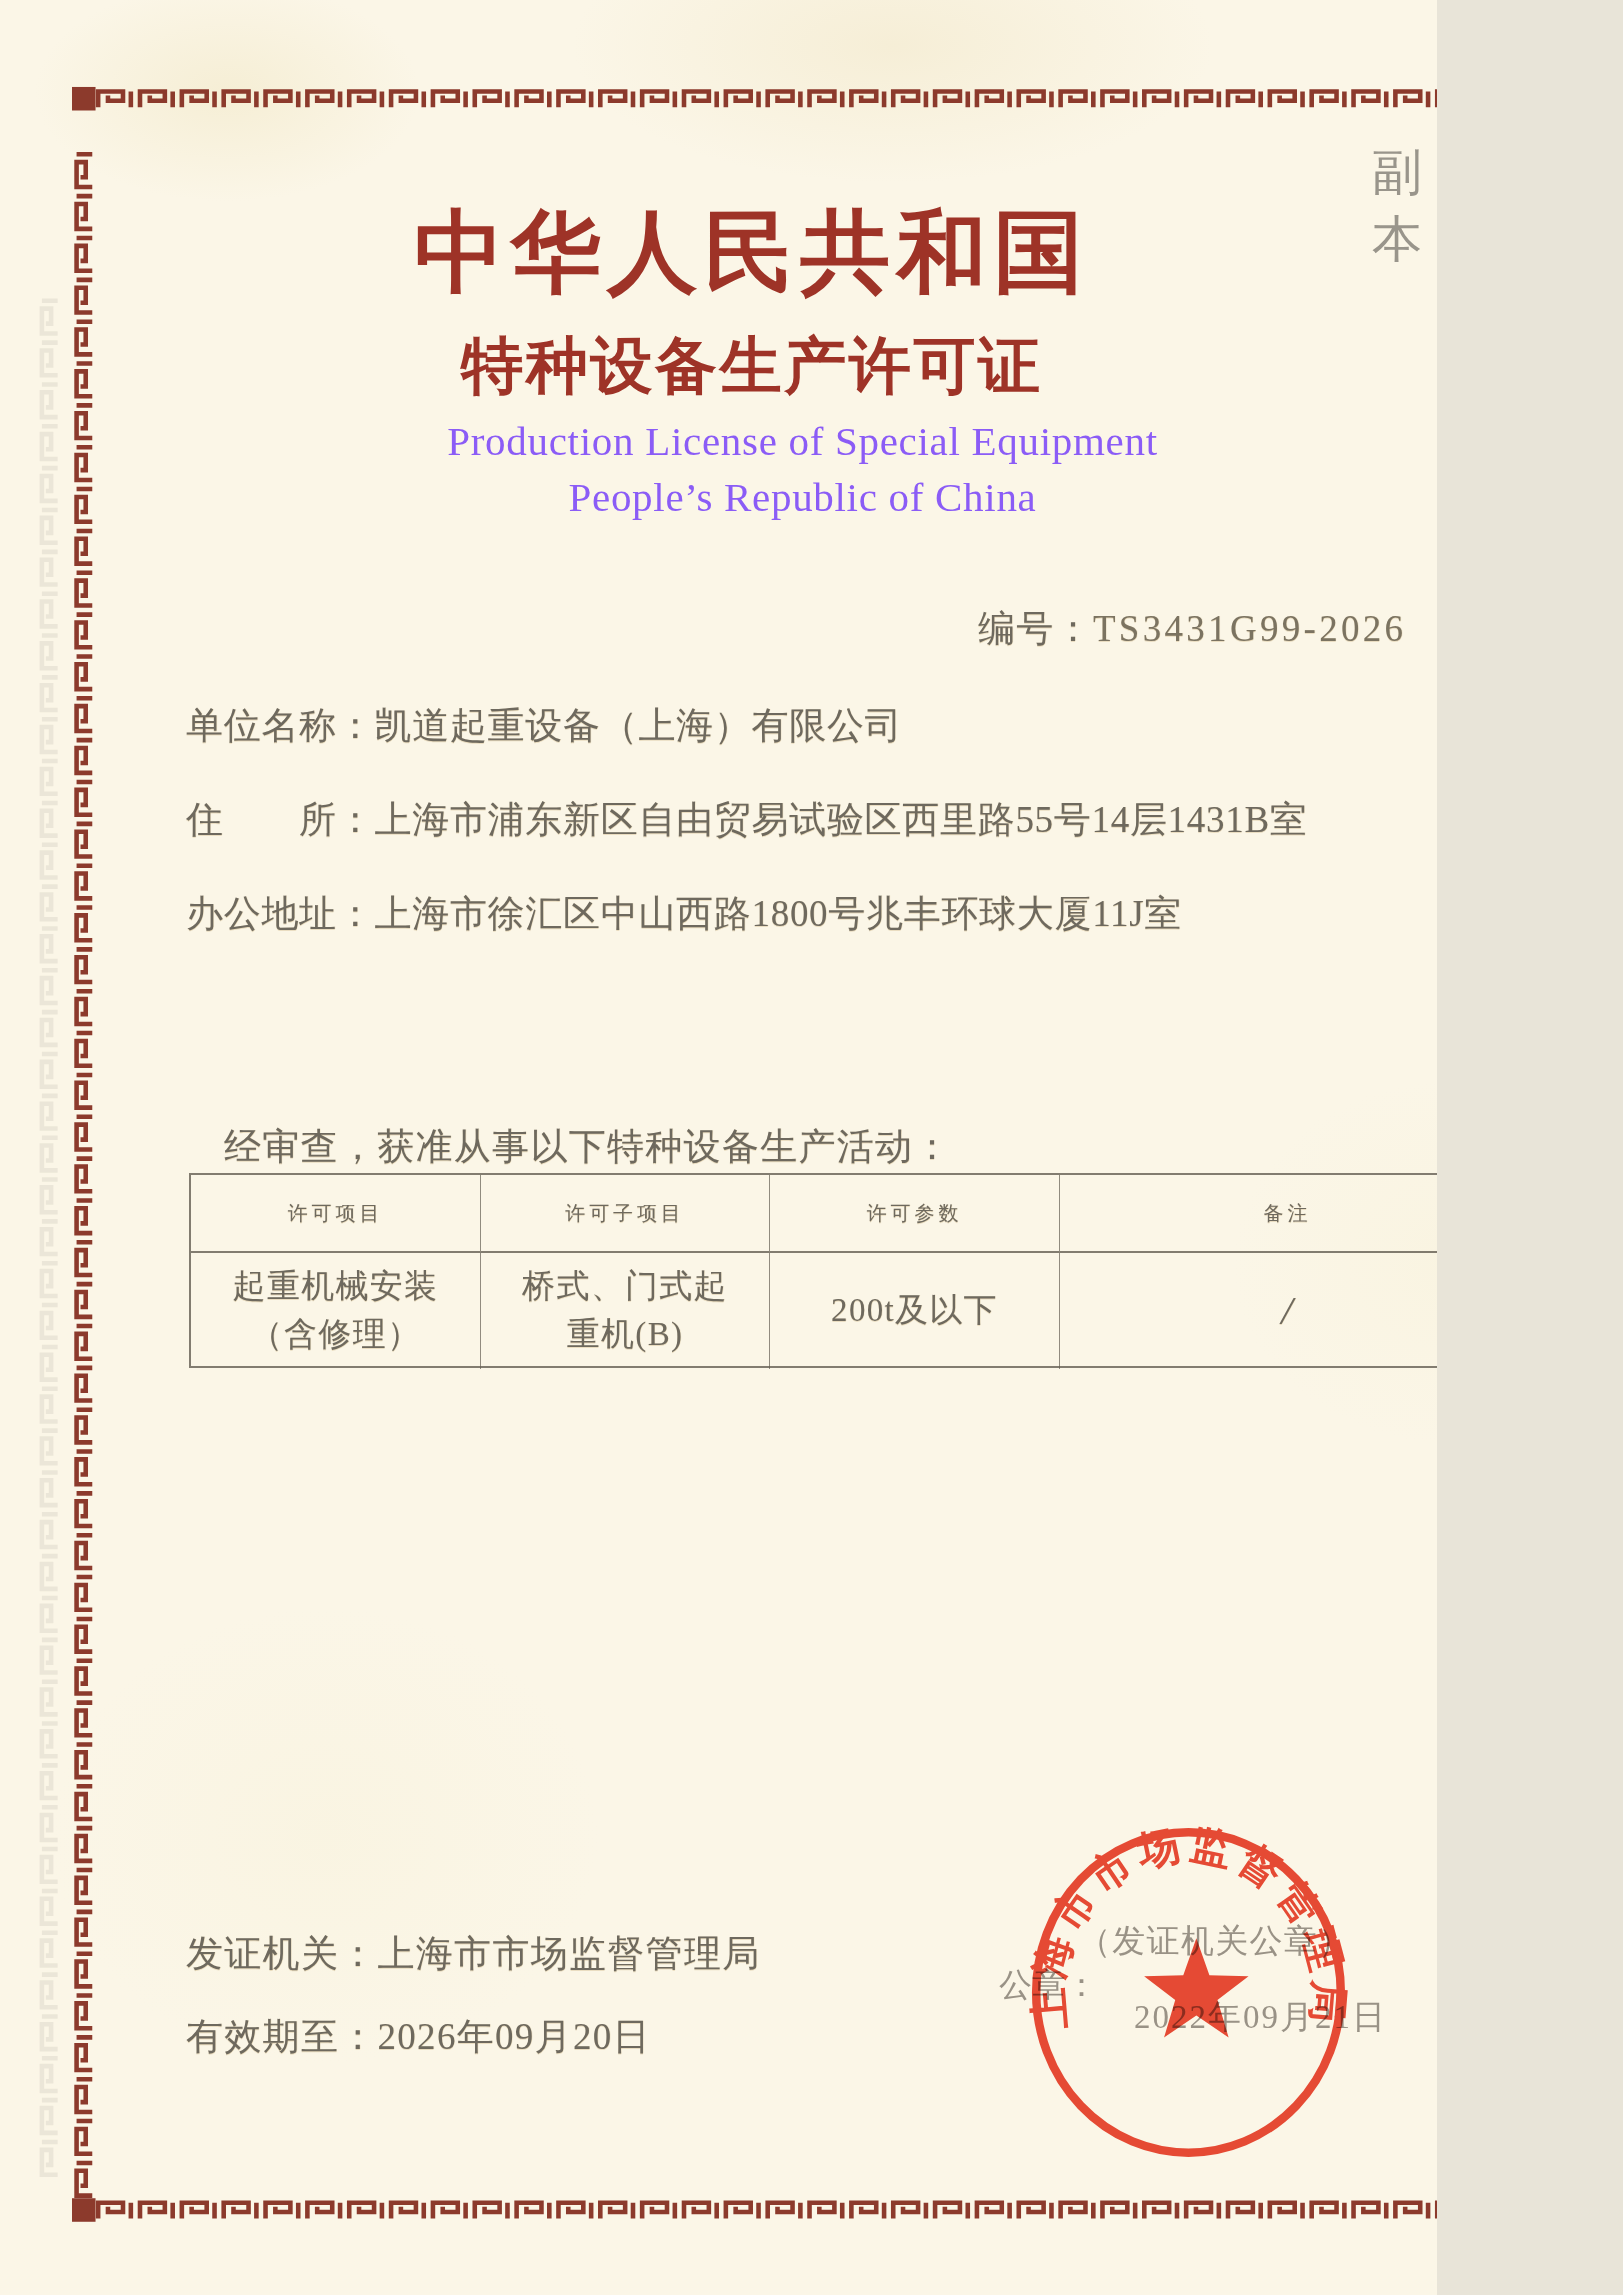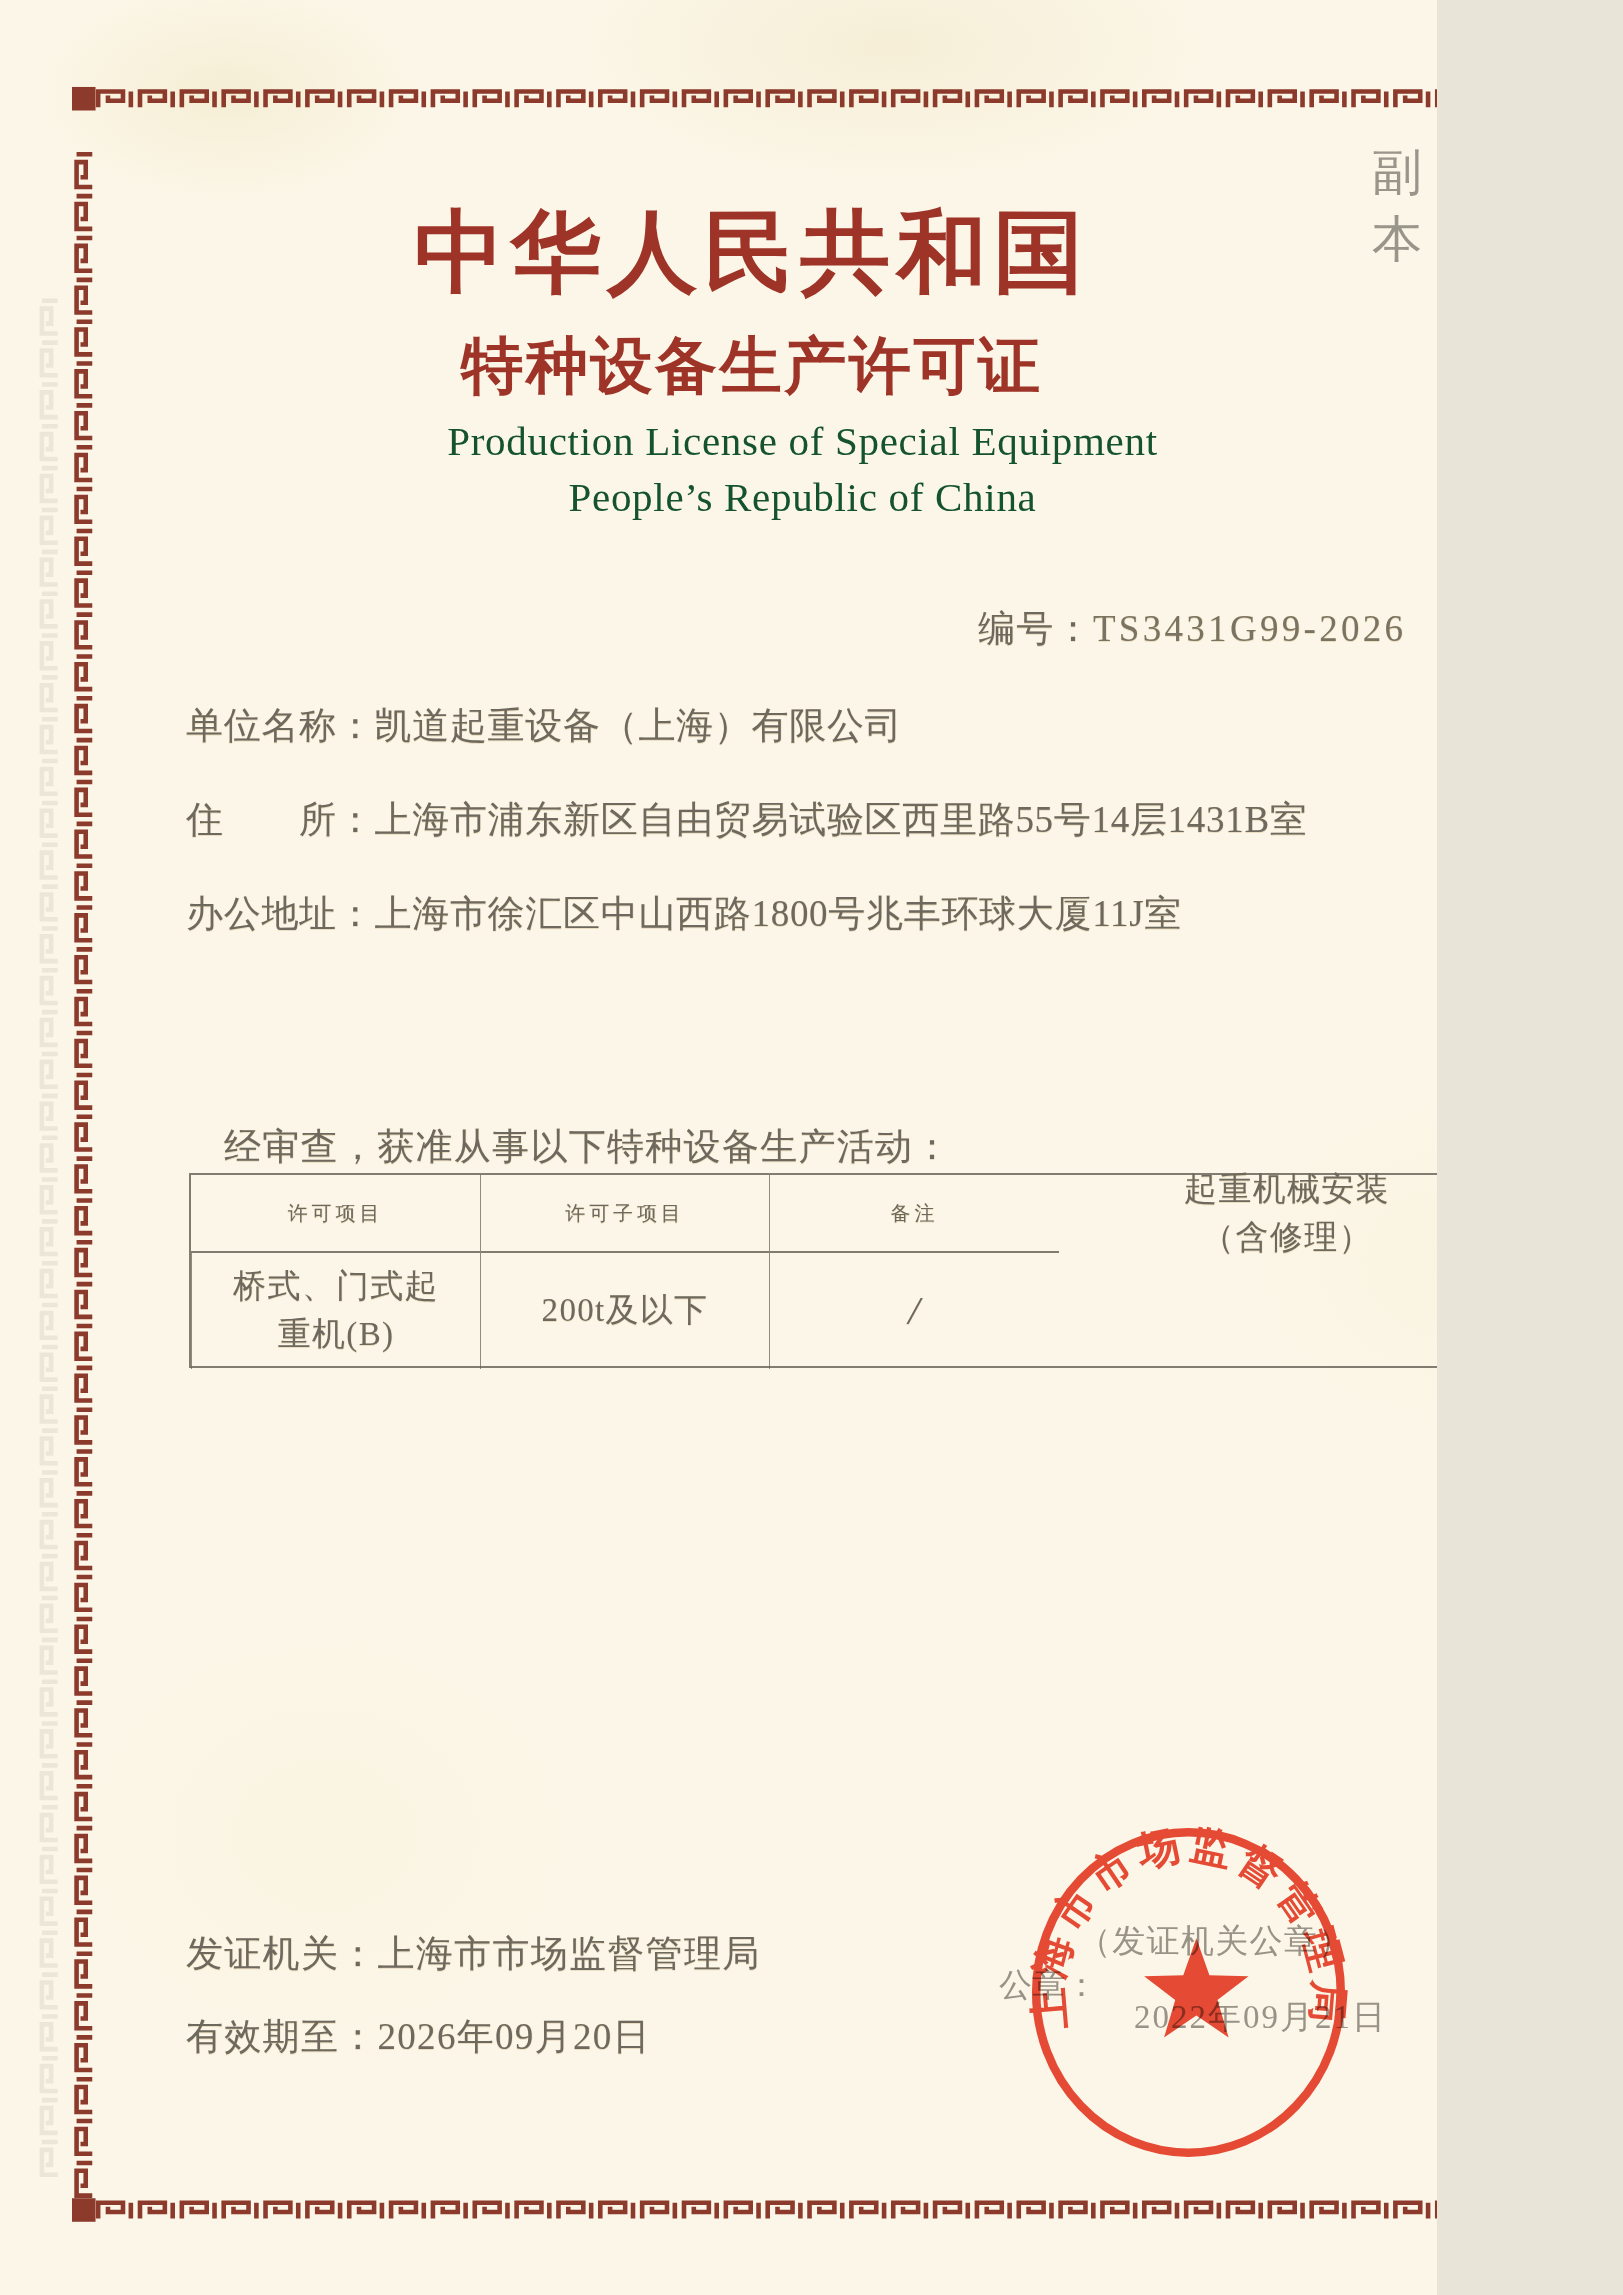--- a/index.html
+++ b/index.html
@@ -14,21 +14,21 @@
   #border-svg{position:absolute;left:0;top:0;width:1623px;height:2295px;}
   #stamp-svg{position:absolute;left:1012px;top:1816px;width:353px;height:353px;mix-blend-mode:multiply;opacity:.95;}
 
   .copy-label{
     left:1372px;top:139px;font-size:50px;letter-spacing:10.5px;
     color:var(--muted,#8f8b82);font-weight:400;opacity:.9;
   }
   .title-cn{left:0;width:1504px;text-align:center;font-weight:700;color:var(--titlered,#9e3327);}
   .title-cn.l1{top:192px;font-size:90px;letter-spacing:6.5px;text-align:center;}
   .title-cn.l2{top:324px;font-size:62px;letter-spacing:2.6px;}
-  .title-en{left:0;width:1605px;text-align:center;color:#14532d;font-size:41px;letter-spacing:0.7px;}
+  .title-en{left:0;width:1605px;text-align:center;color:#8b5cf6;font-size:41px;letter-spacing:0.7px;}
   .title-en.l1{top:417px;}
   .title-en.l2{top:473px;}
 
   .print{
     color:var(--ink,#6e695e);
     text-shadow:0 1.3px 0 rgba(182,146,80,.25),0.7px 0 0 rgba(182,146,80,.15);
   }
   .license-no{left:978px;top:604px;font-size:37px;letter-spacing:1.3px;}
   .license-no .num{letter-spacing:3.3px;color:#7b7361;}
 
@@ -122,20 +122,21 @@
   </div>
   <div class="abs field f2 print">
     <span>办公地址：</span><span>上海市徐汇区中山西路1800号兆丰环球大厦11J室</span>
   </div>
 
   <div class="abs approval print">经审查，获准从事以下特种设备生产活动：</div>
 
   <div class="abs permit-table print">
     <div class="cell th">许可项目</div>
     <div class="cell th vline">许可子项目</div>
+    <div class="cell th vline">许可参数</div>
     <div class="cell th vline">备注</div>
     <div class="cell td">起重机械安装
 （含修理）</div>
     <div class="cell td vline">桥式、门式起
 重机(B)</div>
     <div class="cell td vline">200t及以下</div>
     <div class="cell td vline"><span class="slash">/</span></div>
   </div>
 
   <div class="abs footer-line issuer print">

